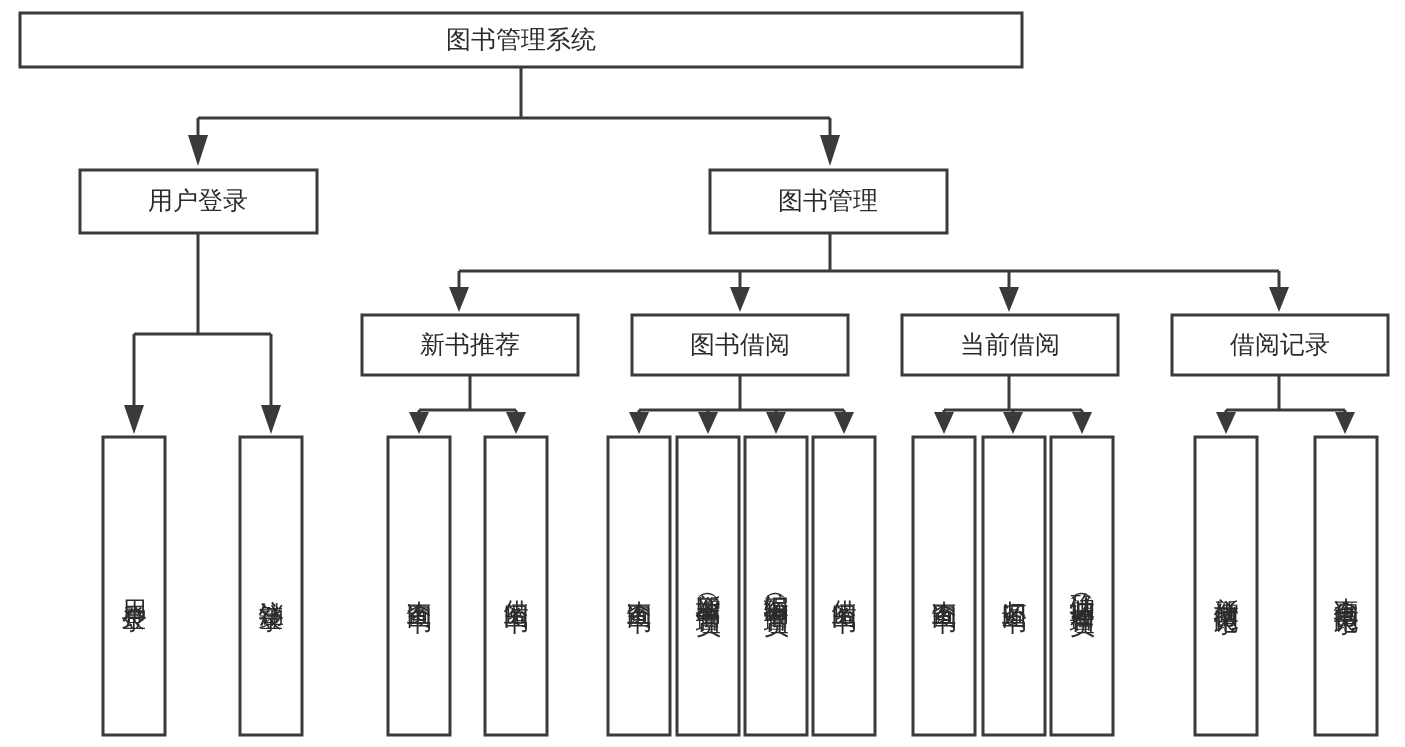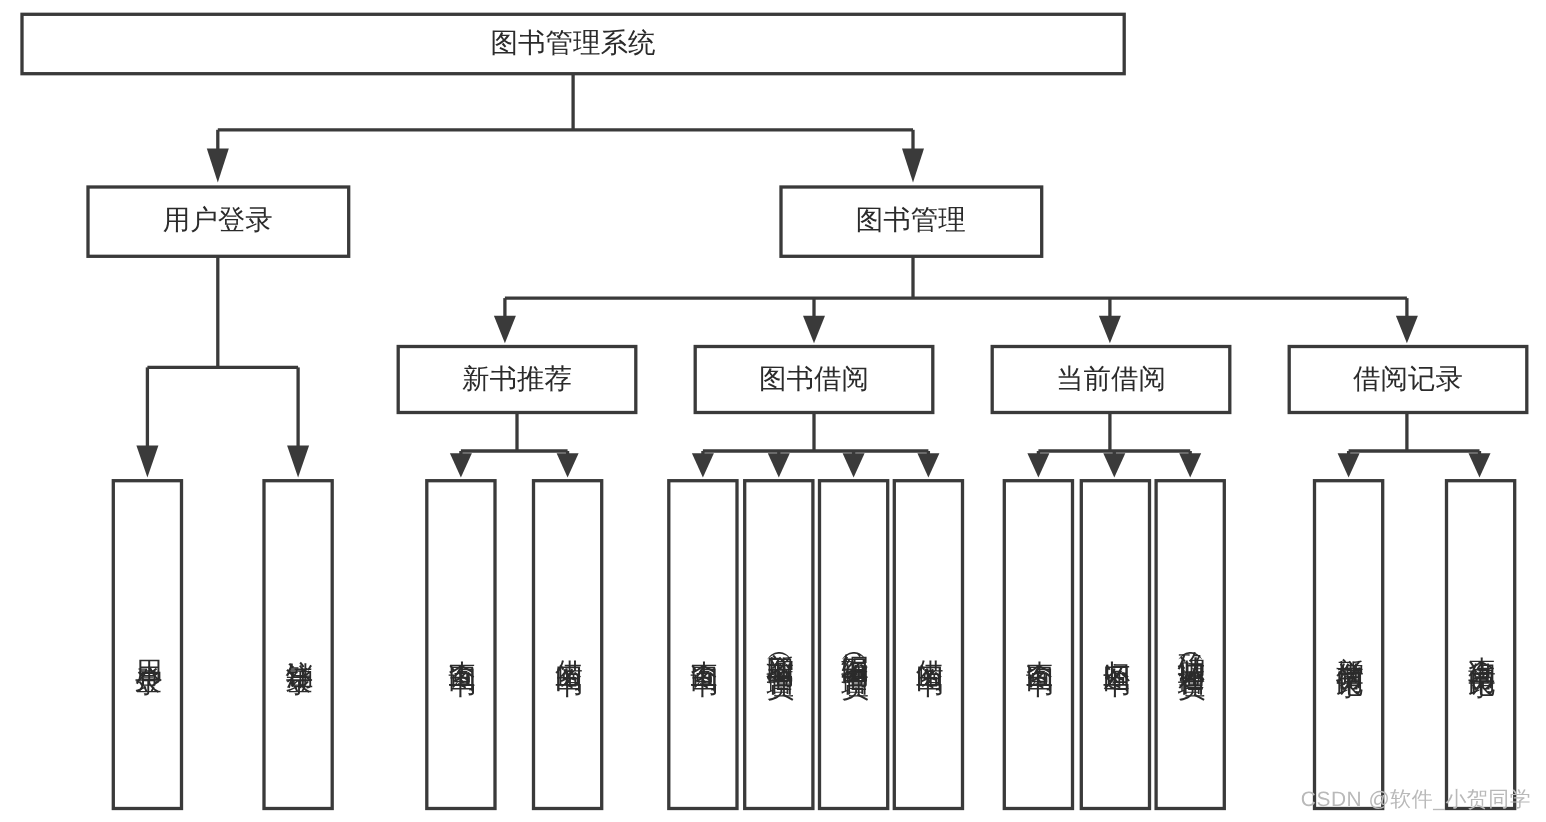--- a/index.html
+++ b/index.html
@@ -242,15 +242,14 @@
   <div class="leaf-label-wrap" style="left:1051px; top:437px; width:62px; height:298px;">
     <span class="leaf-label-v">确认归还（管理员）</span>
   </div>
   <div class="leaf-label-wrap" style="left:1195px; top:437px; width:62px; height:298px;">
     <span class="leaf-label-v">新增借阅记录</span>
   </div>
   <div class="leaf-label-wrap" style="left:1315px; top:437px; width:62px; height:298px;">
     <span class="leaf-label-v">查询借阅记录</span>
   </div>
 
-  <div class="watermark">CSDN @软件_小贺同学</div>
 
 </div>
 
 </body></html>

